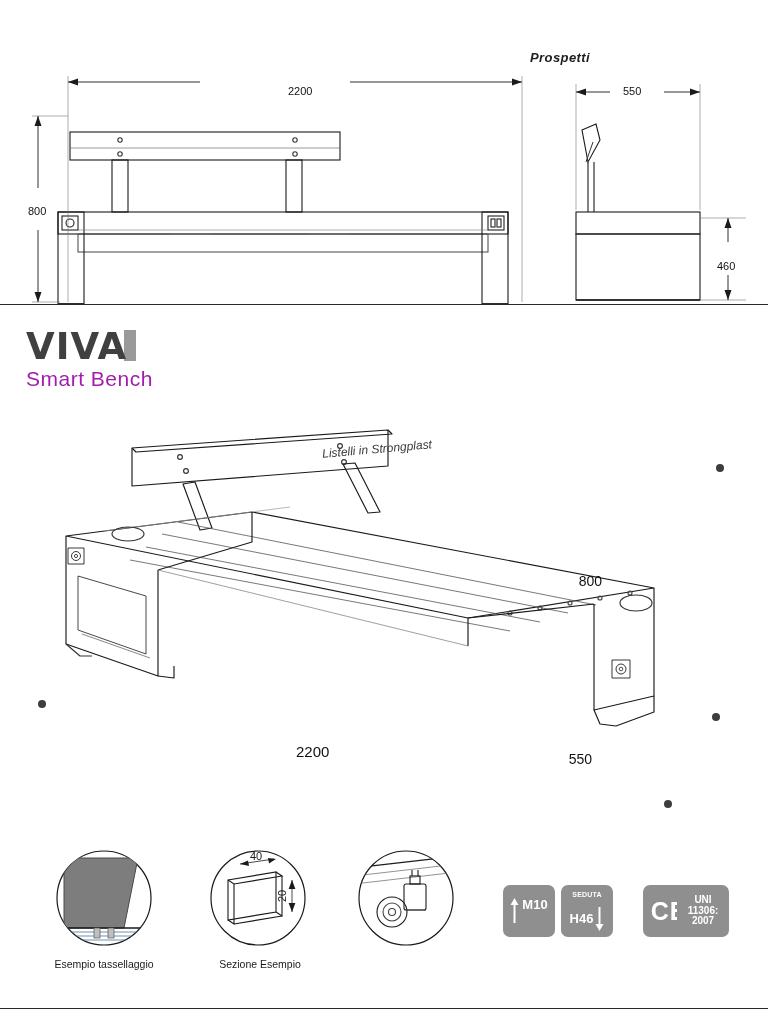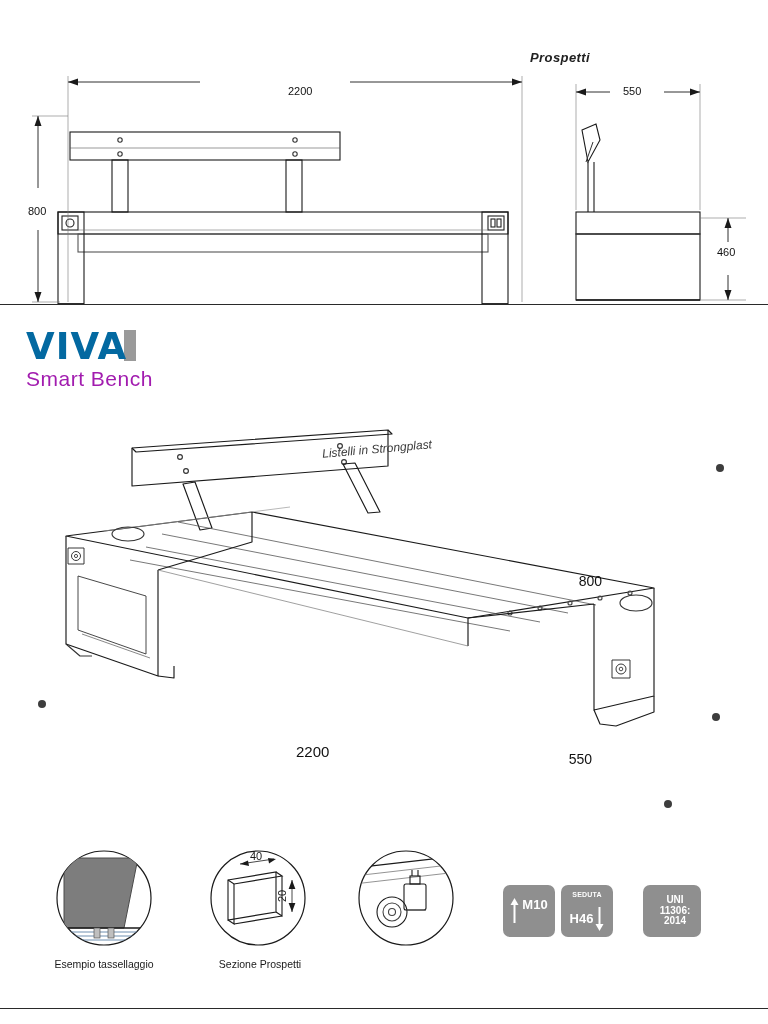--- a/index.html
+++ b/index.html
@@ -20,21 +20,21 @@
   
   #prospetti-title{right:42px;top:50px;font-size:13px;font-style:italic;font-weight:bold;}
 
   .dimtext{position:absolute;font-size:11px;background:#fff;padding:0 4px;}
 
   
   #logo-block{left:26px;top:328px;}
   .viva-word{
     font-family:"DejaVu Sans", sans-serif;
     font-size:37px;font-weight:bold;letter-spacing:1px;
-    color:#0369a1;line-height:1;
+    color:#404040;line-height:1;
     display:inline-block;
     position:relative;
   }
   .viva-bar{
     position:absolute;right:-9px;top:2px;width:12px;height:31px;background:#9a9a9a;z-index:-1;
   }
   .smart{font-size:21px;letter-spacing:.5px;color:#a21caf;margin-top:2px;font-family:"Liberation Sans",sans-serif;}
 
   
   #listelli-lbl{left:322px;top:442px;font-size:12px;font-style:italic;color:#3a3a3a;transform:rotate(-5deg);}
@@ -153,21 +153,21 @@
     <g stroke="#1a1a1a" stroke-width="0.9">
       <line x1="168" y1="148" x2="168" y2="172"></line>
       <line x1="168" y1="205" x2="168" y2="230"></line>
       <line x1="140" y1="148" x2="186" y2="148" stroke="#777" stroke-width="0.6"></line>
       <line x1="140" y1="230" x2="186" y2="230" stroke="#777" stroke-width="0.6"></line>
       <polygon points="168,148 164.5,158 171.5,158" fill="#1a1a1a" stroke="none"></polygon>
       <polygon points="168,230 164.5,220 171.5,220" fill="#1a1a1a" stroke="none"></polygon>
     </g>
   </svg>
   <div class="dimtext" style="left:619px;top:85px;">550</div>
-  <div class="dimtext" style="left:713px;top:246px;">460</div>
+  <div class="dimtext" style="left:713px;top:260px;">460</div>
 
   <div id="hr-top"></div>
 
   <div class="abs" id="logo-block">
     <div style="position:relative;display:inline-block;">
       <span class="viva-bar"></span>
       <span class="viva-word">VIVA</span>
     </div>
     <div class="smart">Smart Bench</div>
   </div>
@@ -270,21 +270,21 @@
         <line x1="40" y1="14" x2="74" y2="9"></line>
         <polygon points="40,14 48,10.5 49,16" fill="#1a1a1a" stroke="none"></polygon>
         <polygon points="76,9 68,8 69,13.5" fill="#1a1a1a" stroke="none"></polygon>
         <line x1="92" y1="30" x2="92" y2="62"></line>
         <polygon points="92,30 88.6,39 95.4,39" fill="#1a1a1a" stroke="none"></polygon>
         <polygon points="92,62 88.6,53 95.4,53" fill="#1a1a1a" stroke="none"></polygon>
       </g>
       <text x="50" y="10" font-family="Liberation Sans, sans-serif" font-size="11" fill="#1a1a1a">40</text>
       <text x="86" y="52" font-family="Liberation Sans, sans-serif" font-size="11" fill="#1a1a1a" transform="rotate(-90 86 52)">20</text>
     </svg>
-    <div class="cap" style="left:190px;top:118px;width:140px;">Sezione Prospetti</div>
+    <div class="cap" style="left:190px;top:118px;width:140px;">Sezione Esempio</div>
 
     <svg class="abs" style="left:348px;top:10px;" width="116" height="96" viewBox="0 0 116 96">
       <defs>
         <clipPath id="c3">
             <circle cx="58" cy="48" r="47"></circle>
           </clipPath>
       </defs>
       <circle cx="58" cy="48" r="47" fill="#ffffff" stroke="#1a1a1a" stroke-width="1.2"></circle>
       <g clip-path="url(#c3)" fill="none" stroke="#1a1a1a" stroke-width="1.1">
         <path d="M 6 18 L 110 6"></path>
@@ -320,20 +320,20 @@
         <line x1="4.5" y1="0" x2="4.5" y2="18" stroke="#fff" stroke-width="2"></line>
         <polygon points="4.5,24 0.5,17 8.5,17" fill="#fff"></polygon>
       </svg>
     </div>
   </div>
 
   <div class="badge ce" style="left:643px;">
     <span>CE</span>
   </div>
 
-  <div class="badge uni" style="left:649px;">
+  <div class="badge uni" style="left:677px;">
     <span>UNI</span>
     <span>11306:</span>
-    <span>2014</span>
+    <span>2007</span>
   </div>
 
   <div id="hr-bottom"></div>
 </div>
 
 </body></html>

